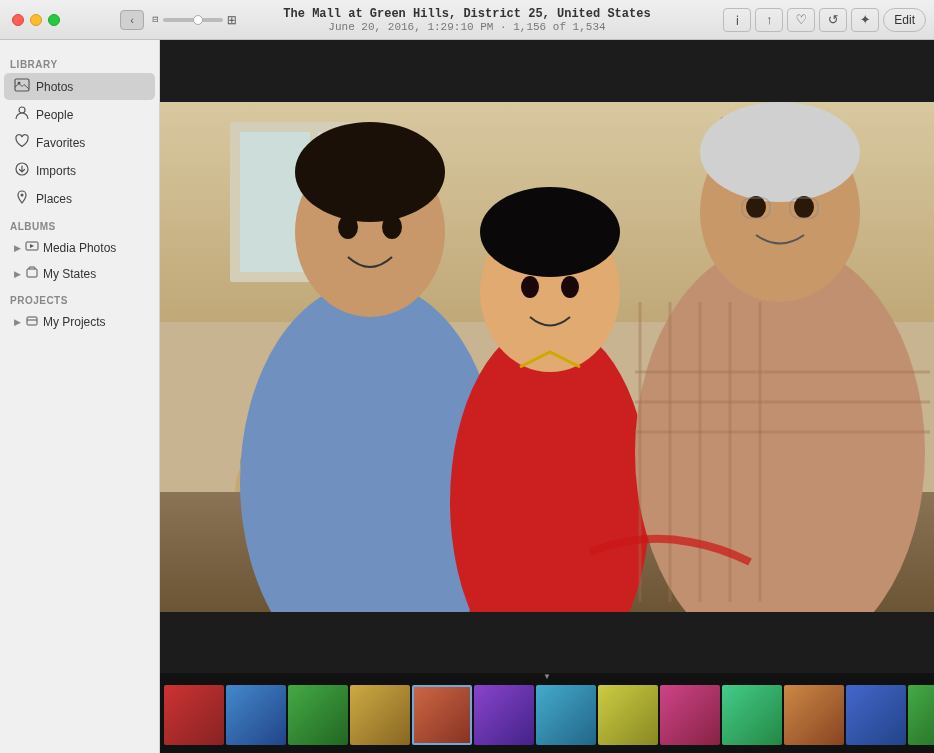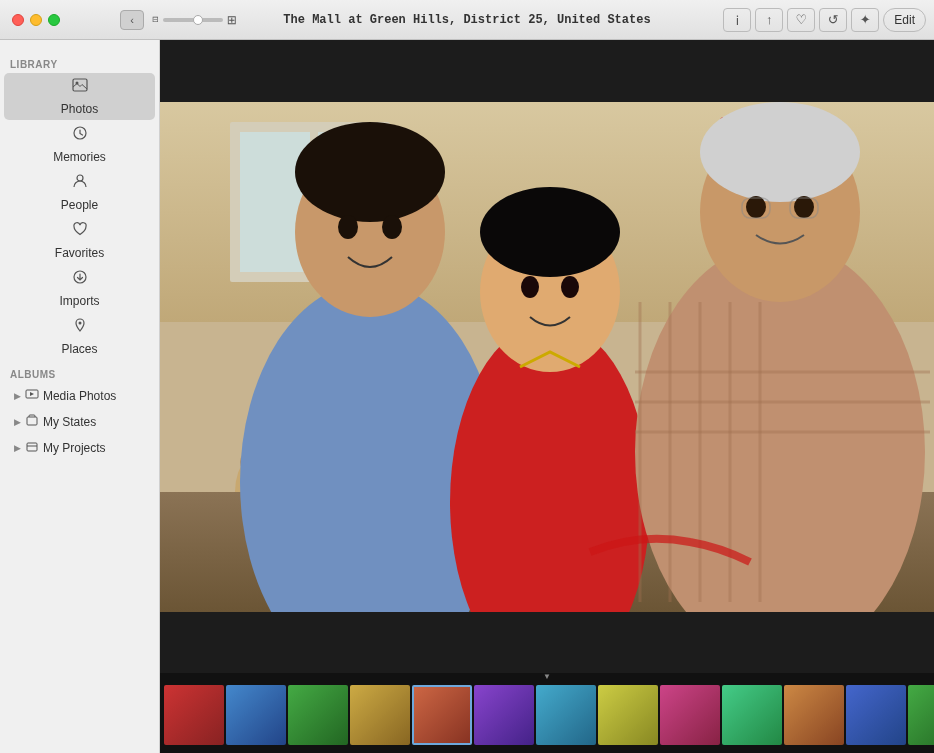--- a/index.html
+++ b/index.html
@@ -165,21 +165,20 @@
     .sidebar-item {
       display: flex;
       align-items: center;
       gap: 6px;
       padding: 4px 10px;
       cursor: pointer;
       border-radius: 5px;
       margin: 1px 4px;
       font-size: 12px;
       color: #333;
-      flex-direction: column;
     }
     .sidebar-item.active {
       background: #d0d0d0;
       font-weight: 500;
     }
     .sidebar-item-icon {
       font-size: 14px;
       width: 16px;
       text-align: center;
       color: #555;
@@ -291,20 +290,21 @@
       <span class="slider-icon-sm">⊟</span>
       <div class="zoom-slider">
         <div class="zoom-slider-thumb"></div>
       </div>
       <span class="slider-icon-lg">⊞</span>
     </div>
   </div>
 
   <div class="titlebar-center">
     <div class="titlebar-title">The Mall at Green Hills, District 25, United States</div>
+    <div class="titlebar-subtitle">June 20, 2016, 1:29:10 PM  ·  1,156 of 1,534</div>
   </div>
 
   <div class="titlebar-actions">
     <button class="toolbar-btn">
       <span>ℹ</span>
     </button>
     <button class="toolbar-btn">
       <span>↑</span>
     </button>
     <button class="toolbar-btn">
@@ -329,29 +329,20 @@
       <span class="sidebar-item-icon">
         <svg width="16" height="16" viewBox="0 0 16 16" fill="none">
           <rect x="1" y="2" width="14" height="12" rx="1.5" stroke="#555" stroke-width="1.2" fill="none"></rect>
           <circle cx="5" cy="6" r="1.5" fill="#555"></circle>
           <path d="M1 10l4-3.5 3 3 2-2 5 4.5" stroke="#555" stroke-width="1" fill="none"></path>
         </svg>
       </span>
       <span>Photos</span>
     </div>
 
-    <div class="sidebar-item">
-      <span class="sidebar-item-icon">
-        <svg width="16" height="16" viewBox="0 0 16 16" fill="none">
-          <circle cx="8" cy="8" r="6" stroke="#555" stroke-width="1.2" fill="none"></circle>
-          <path d="M8 5v3.5l2.5 1.5" stroke="#555" stroke-width="1.2" stroke-linecap="round"></path>
-        </svg>
-      </span>
-      <span>Memories</span>
-    </div>
 
     <div class="sidebar-item">
       <span class="sidebar-item-icon">
         <svg width="16" height="16" viewBox="0 0 16 16" fill="none">
           <circle cx="8" cy="5" r="3" stroke="#555" stroke-width="1.2" fill="none"></circle>
           <path d="M2 14c0-3.3 2.7-6 6-6s6 2.7 6 6" stroke="#555" stroke-width="1.2" fill="none"></path>
         </svg>
       </span>
       <span>People</span>
     </div>
@@ -402,20 +393,21 @@
       <span class="chevron-icon">▶</span>
       <span class="group-icon">
         <svg width="14" height="14" viewBox="0 0 14 14" fill="none">
           <rect x="2" y="4" width="10" height="8" rx="1" stroke="#555" stroke-width="1" fill="none"></rect>
           <path d="M4 4V3a1 1 0 0 1 1-1h4a1 1 0 0 1 1 1v1" stroke="#555" stroke-width="1" fill="none"></path>
         </svg>
       </span>
       <span>My States</span>
     </div>
 
+    <div class="sidebar-section-label">Projects</div>
 
     <div class="sidebar-group-item">
       <span class="chevron-icon">▶</span>
       <span class="group-icon">
         <svg width="14" height="14" viewBox="0 0 14 14" fill="none">
           <rect x="2" y="4" width="10" height="8" rx="1" stroke="#555" stroke-width="1" fill="none"></rect>
           <path d="M2 7h10" stroke="#555" stroke-width="1"></path>
         </svg>
       </span>
       <span>My Projects</span>

